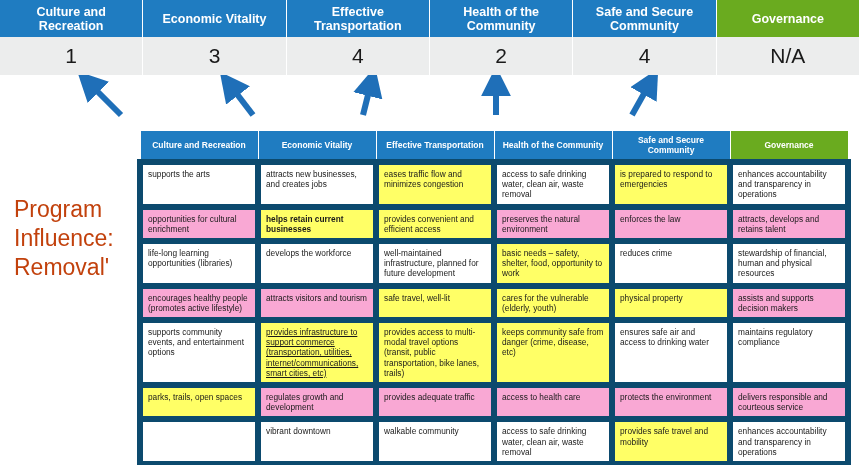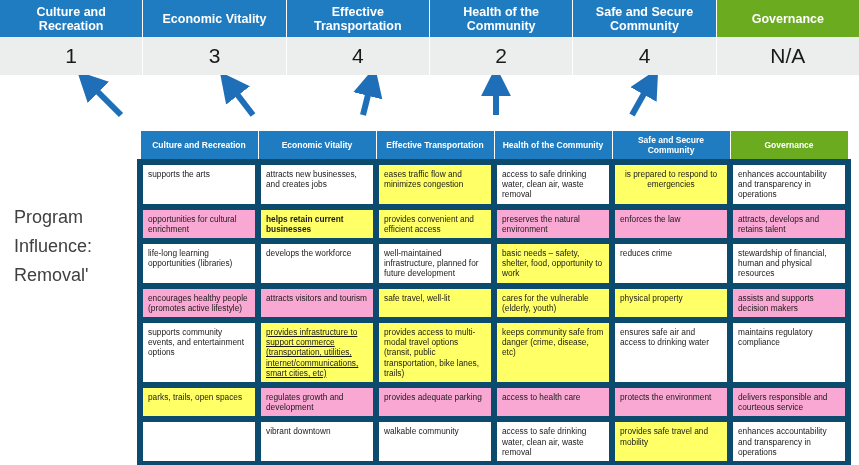--- a/index.html
+++ b/index.html
@@ -72,25 +72,25 @@
     left: 0;
     top: 75px;
     width: 859px;
     height: 55px;
   }
 
   
   #caption {
     position: absolute;
     left: 14px;
-    top: 203px;
+    top: 195px;
     width: 120px;
-    font-size: 18px;
+    font-size: 23px;
     line-height: 29px;
-    color: #404040;
+    color: #c2410c;
   }
 
   
   #matrix {
     position: absolute;
     left: 137px;
     top: 130px;
     width: 712px;
     border-collapse: collapse;
     table-layout: fixed;
@@ -183,21 +183,21 @@
       <th style="background: rgb(31, 124, 193);">Safe and Secure Community</th>
       <th style="background: rgb(106, 171, 31);">Governance</th>
     </tr>
   </thead>
   <tbody id="matrix-body">
       <tr>
         <td>supports the arts</td>
         <td>attracts new businesses, and creates jobs</td>
         <td class="hl" style="background: rgb(255, 255, 102);">eases traffic flow and minimizes congestion</td>
         <td>access to safe drinking water, clean air, waste removal</td>
-        <td class="hl" style="background: rgb(255, 255, 102); text-align: center;">is prepared to respond to emergencies</td>
+        <td class="hl" style="background: rgb(255, 255, 102);">is prepared to respond to emergencies</td>
         <td>enhances accountability and transparency in operations</td>
       </tr>
       <tr class="alt">
         <td>opportunities for cultural enrichment</td>
         <td class="hl" style="background: rgb(255, 255, 102); font-weight: bold;">helps retain current businesses</td>
         <td class="hl" style="background: rgb(255, 255, 102);">provides convenient and efficient access</td>
         <td>preserves the natural environment</td>
         <td>enforces the law</td>
         <td>attracts, develops and retains talent</td>
       </tr>
@@ -221,21 +221,21 @@
         <td>supports community events, and entertainment options</td>
         <td class="hl" style="background: rgb(255, 255, 102); text-decoration: underline;">provides infrastructure to support commerce (transportation, utilities, internet/communications, smart cities, etc)</td>
         <td class="hl" style="background: rgb(255, 255, 102);">provides access to multi-modal travel options (transit, public transportation, bike lanes, trails)</td>
         <td class="hl" style="background: rgb(255, 255, 102);">keeps community safe from danger (crime, disease, etc)</td>
         <td>ensures safe air and access to drinking water</td>
         <td>maintains regulatory compliance</td>
       </tr>
       <tr class="alt">
         <td class="hl" style="background: rgb(255, 255, 102);">parks, trails, open spaces</td>
         <td>regulates growth and development</td>
-        <td>provides adequate parking</td>
+        <td>provides adequate traffic</td>
         <td>access to health care</td>
         <td>protects the environment</td>
         <td>delivers responsible and courteous service</td>
       </tr>
       <tr>
         <td class="empty"></td>
         <td>vibrant downtown</td>
         <td>walkable community</td>
         <td>access to safe drinking water, clean air, waste removal</td>
         <td class="hl" style="background: rgb(255, 255, 102);">provides safe travel and mobility</td>

